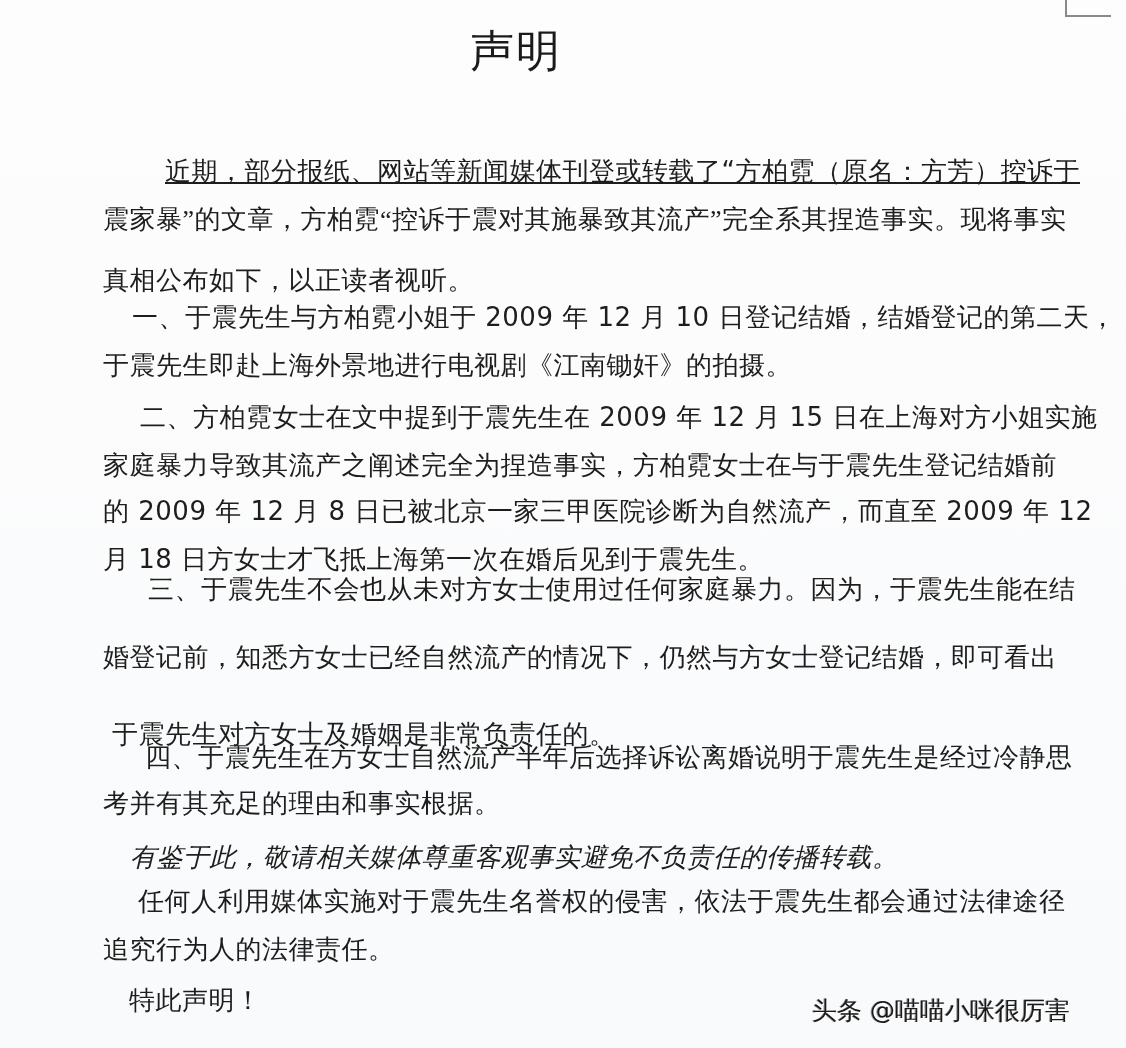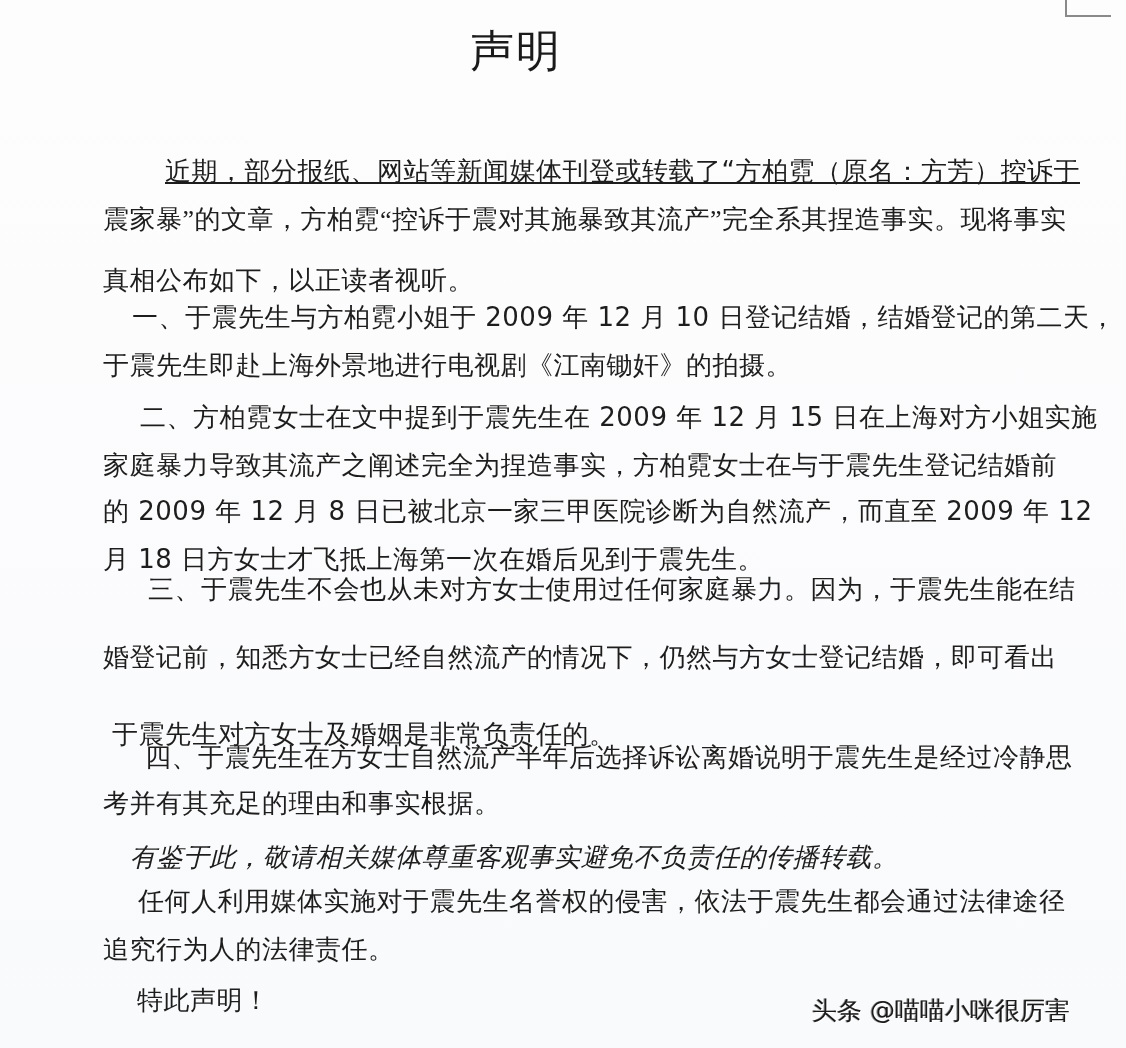--- a/index.html
+++ b/index.html
@@ -82,17 +82,17 @@
   <div class="line" style="left:112px; top:688px;margin-top:29px;">于震先生对方女士及婚姻是非常负责任的。</div>
 
   <div class="line" style="left:103px; top:786px;">考并有其充足的理由和事实根据。</div>
   <div class="line" style="left:145px; top:740px;">四、于震先生在方女士自然流产半年后选择诉讼离婚说明于震先生是经过冷静思</div>
 
   <div class="line" style="left:130px; top:840px;font-style:italic;">有鉴于此，敬请相关媒体尊重客观事实避免不负责任的传播转载。</div>
 
   <div class="line" style="left:138px; top:884px;">任何人利用媒体实施对于震先生名誉权的侵害，依法于震先生都会通过法律途径</div>
   <div class="line" style="left:103px; top:932px;">追究行为人的法律责任。</div>
 
-  <div class="line" style="left:137px; top:983px;">特此声明！</div>
+  <div class="line" style="left:129px; top:983px;">特此声明！</div>
 
   <div class="watermark">头条 @喵喵小咪很厉害</div>
 
 </div>
 
 </body></html>

